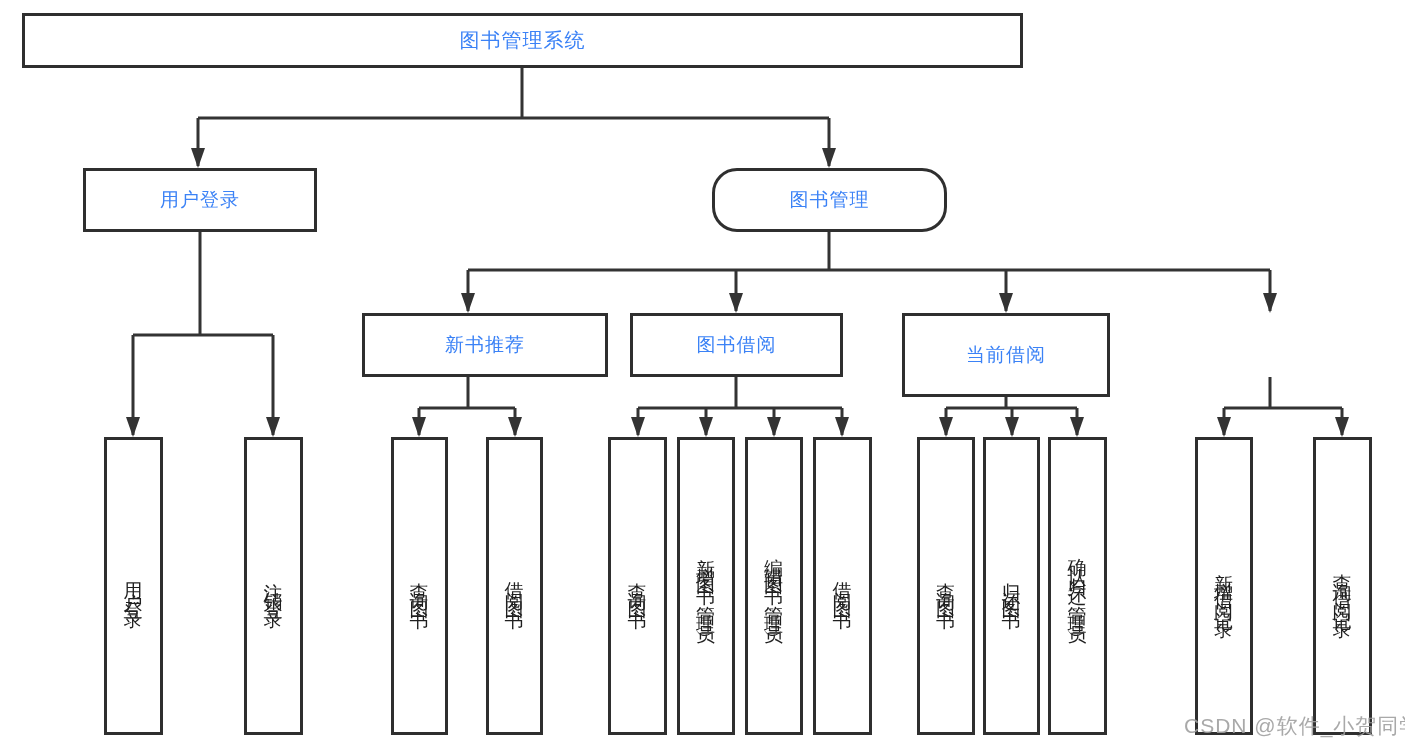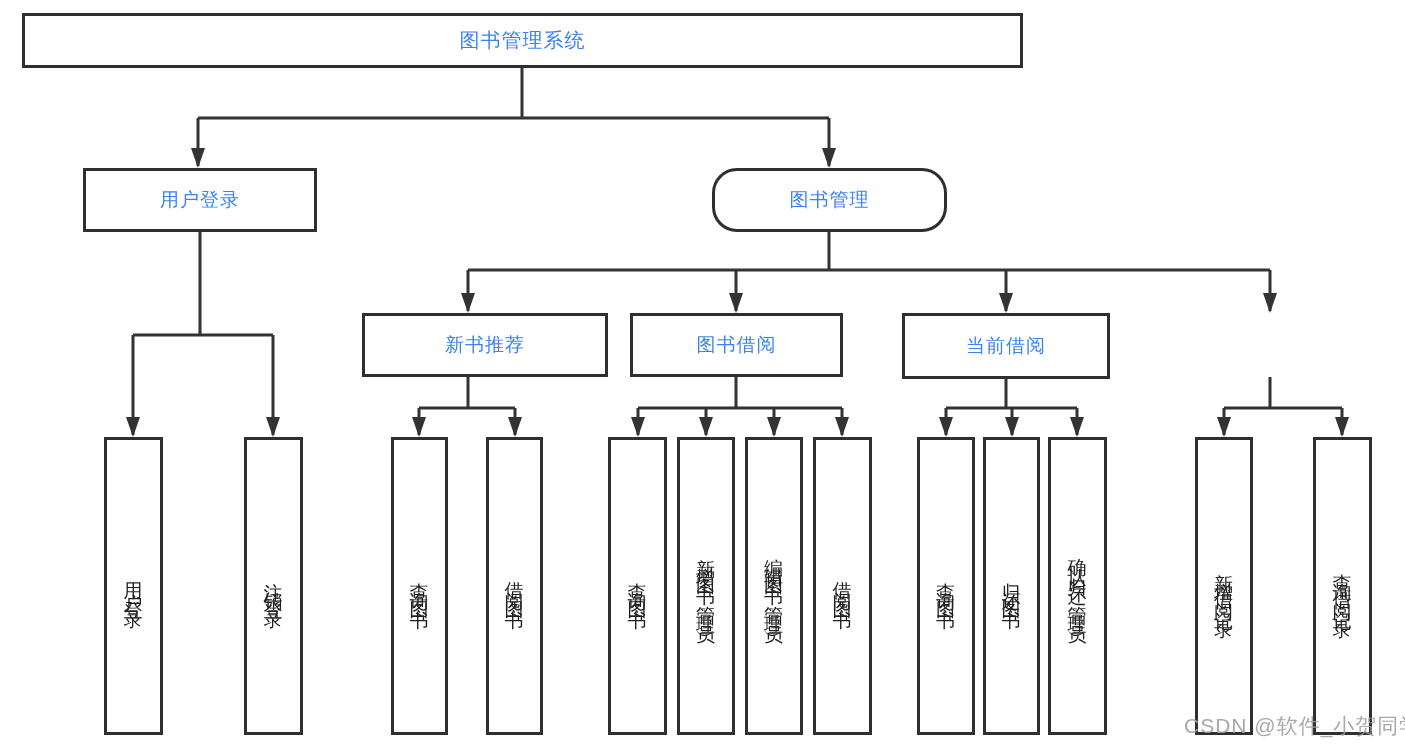--- a/index.html
+++ b/index.html
@@ -28,21 +28,21 @@
     color: #3b82f6;
     font-size: 19px;
     letter-spacing: 1px;
     z-index: 2;
   }
   #n-root        { left: 22px;   top: 13px;  width: 1001px; height: 55px; font-size: 20px; }
   #n-user-login  { left: 83px;   top: 168px; width: 234px;  height: 64px; }
   #n-book-mgmt   { left: 712px;  top: 168px; width: 235px;  height: 64px; border-radius: 25px; }
   #n-new-book    { left: 362px;  top: 313px; width: 246px;  height: 64px; }
   #n-book-borrow { left: 630px;  top: 313px; width: 213px;  height: 64px; }
-  #n-current     { left: 902px;  top: 313px; width: 208px;  height: 66px; }
+  #n-current     { left: 902px;  top: 313px; width: 208px;  height: 84px; }
   #n-record      { left: 1165px; top: 313px; width: 210px;  height: 64px; }
 
   .leaf {
     position: absolute;
     top: 437px;
     height: 298px;
     box-sizing: border-box;
     background: #ffffff;
     border: 3px solid #2f2f2f;
     display: flex;

